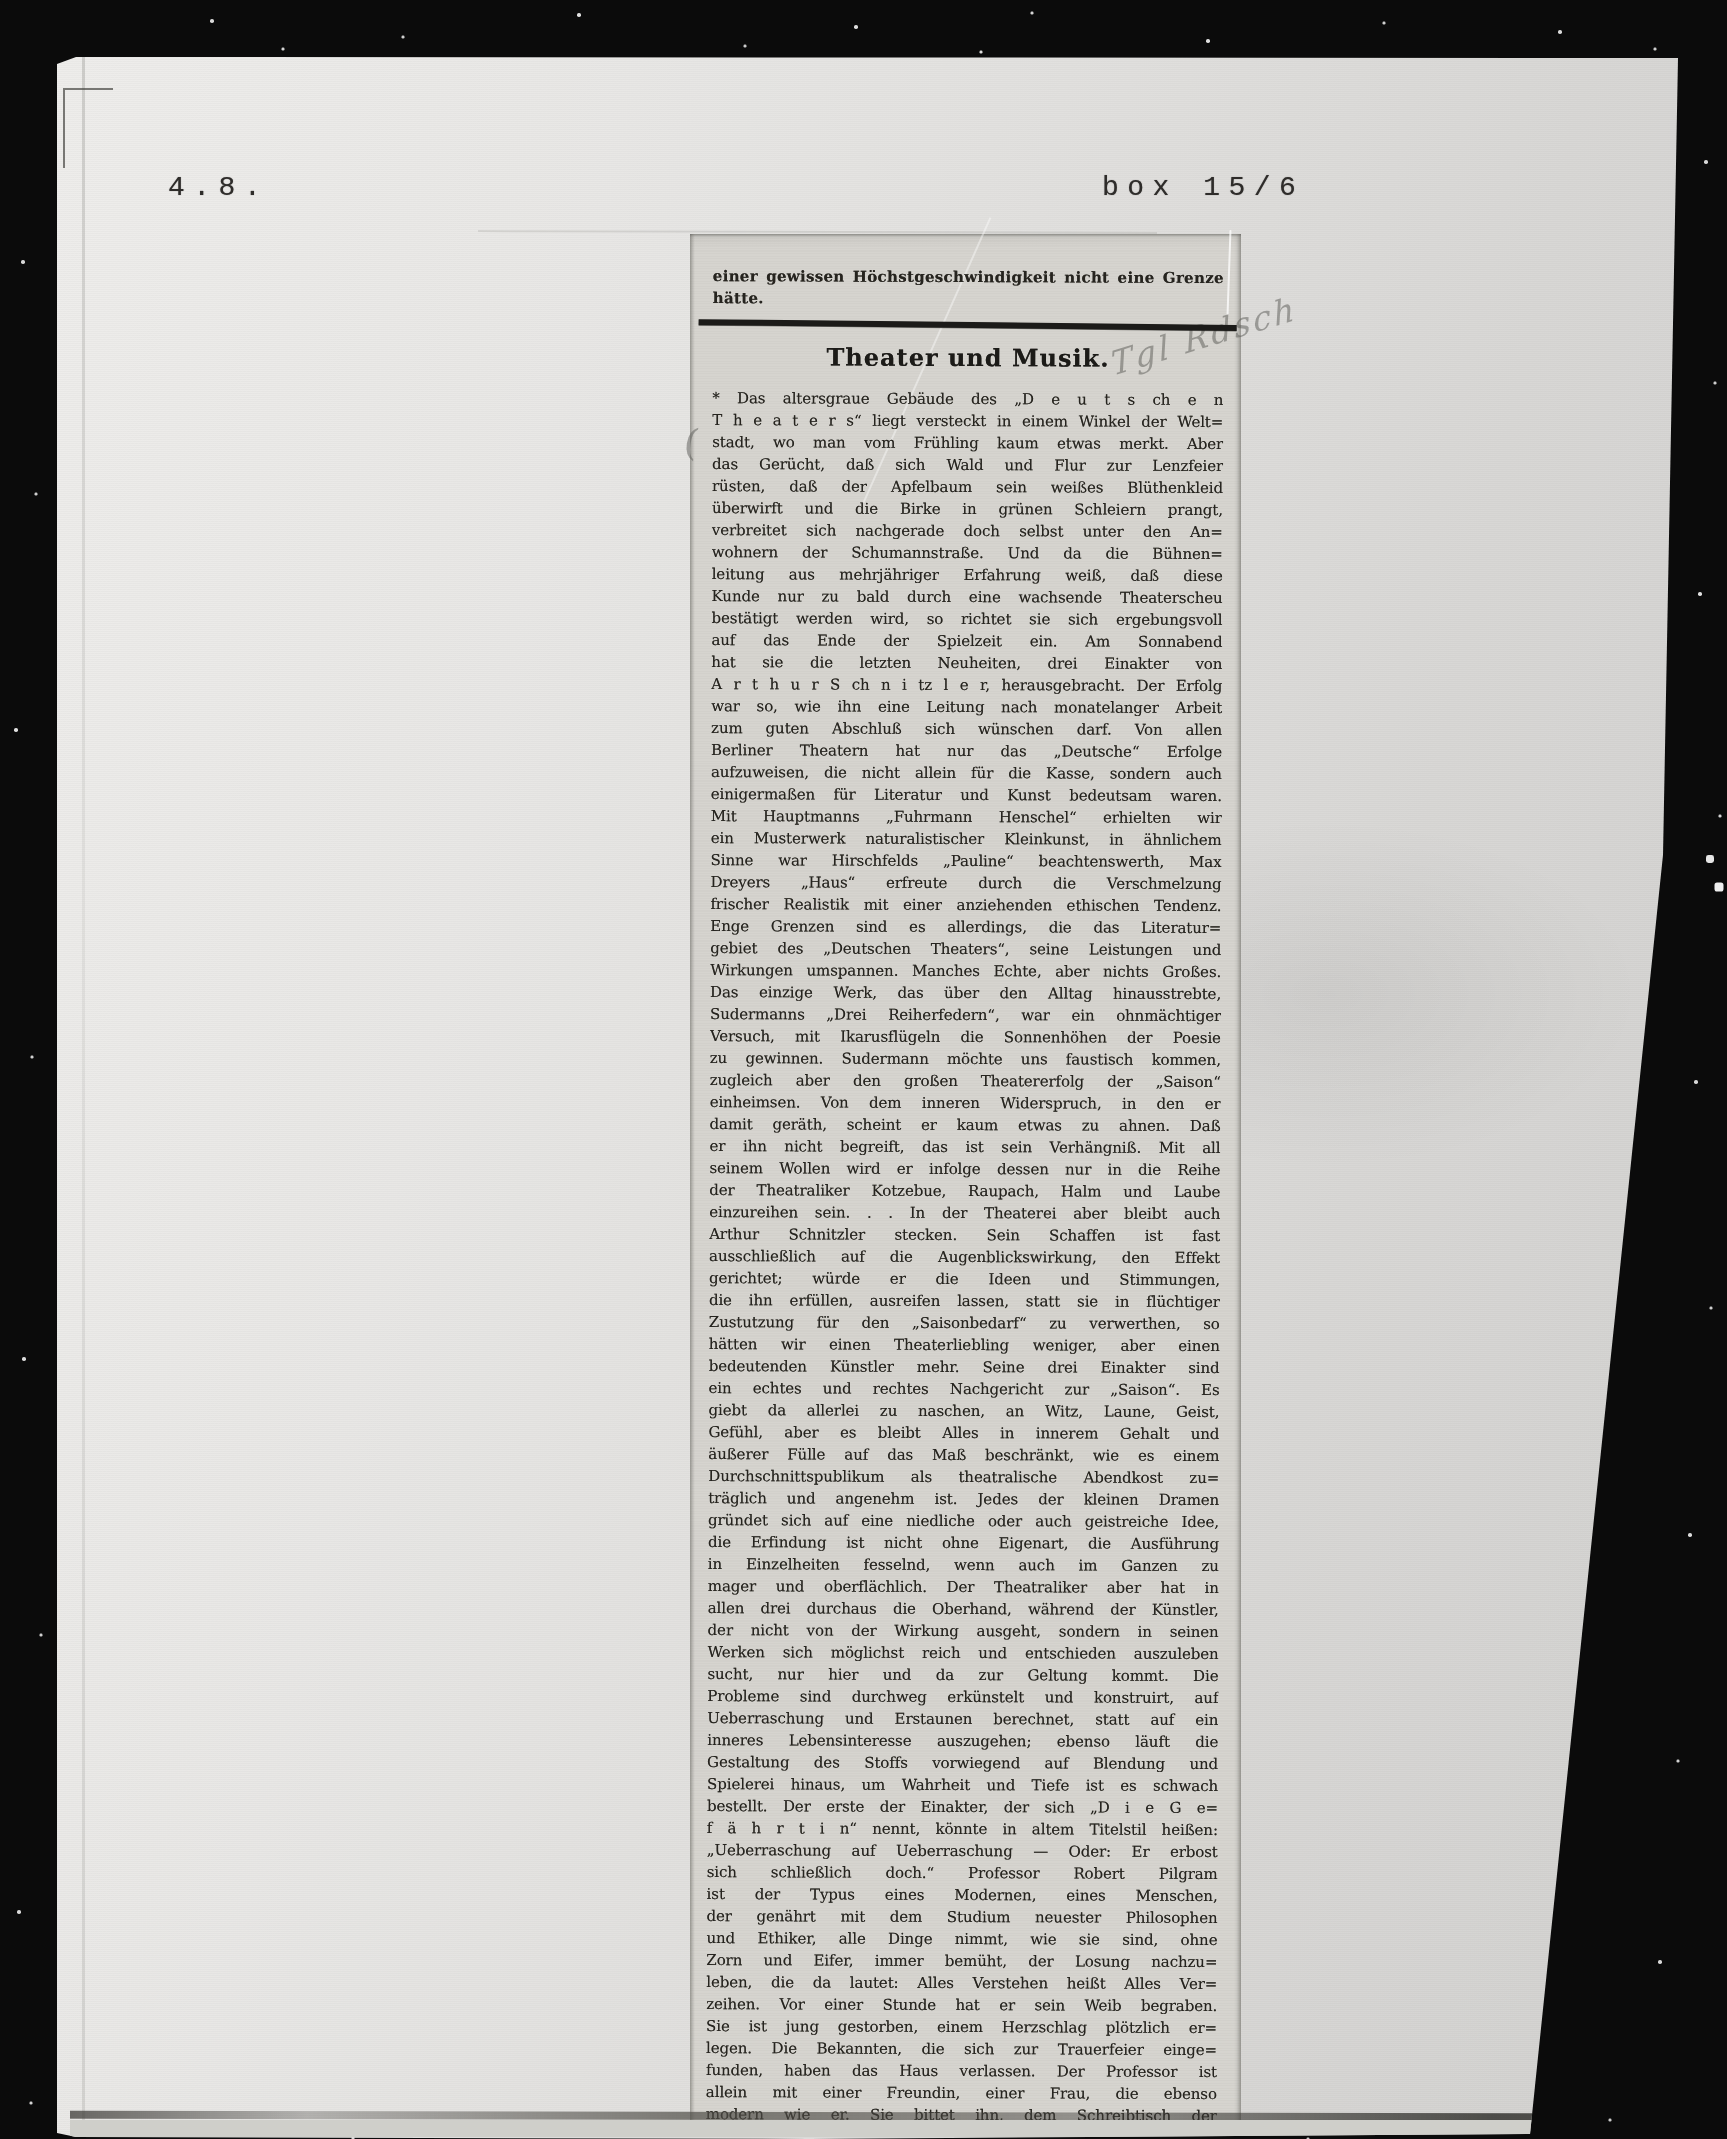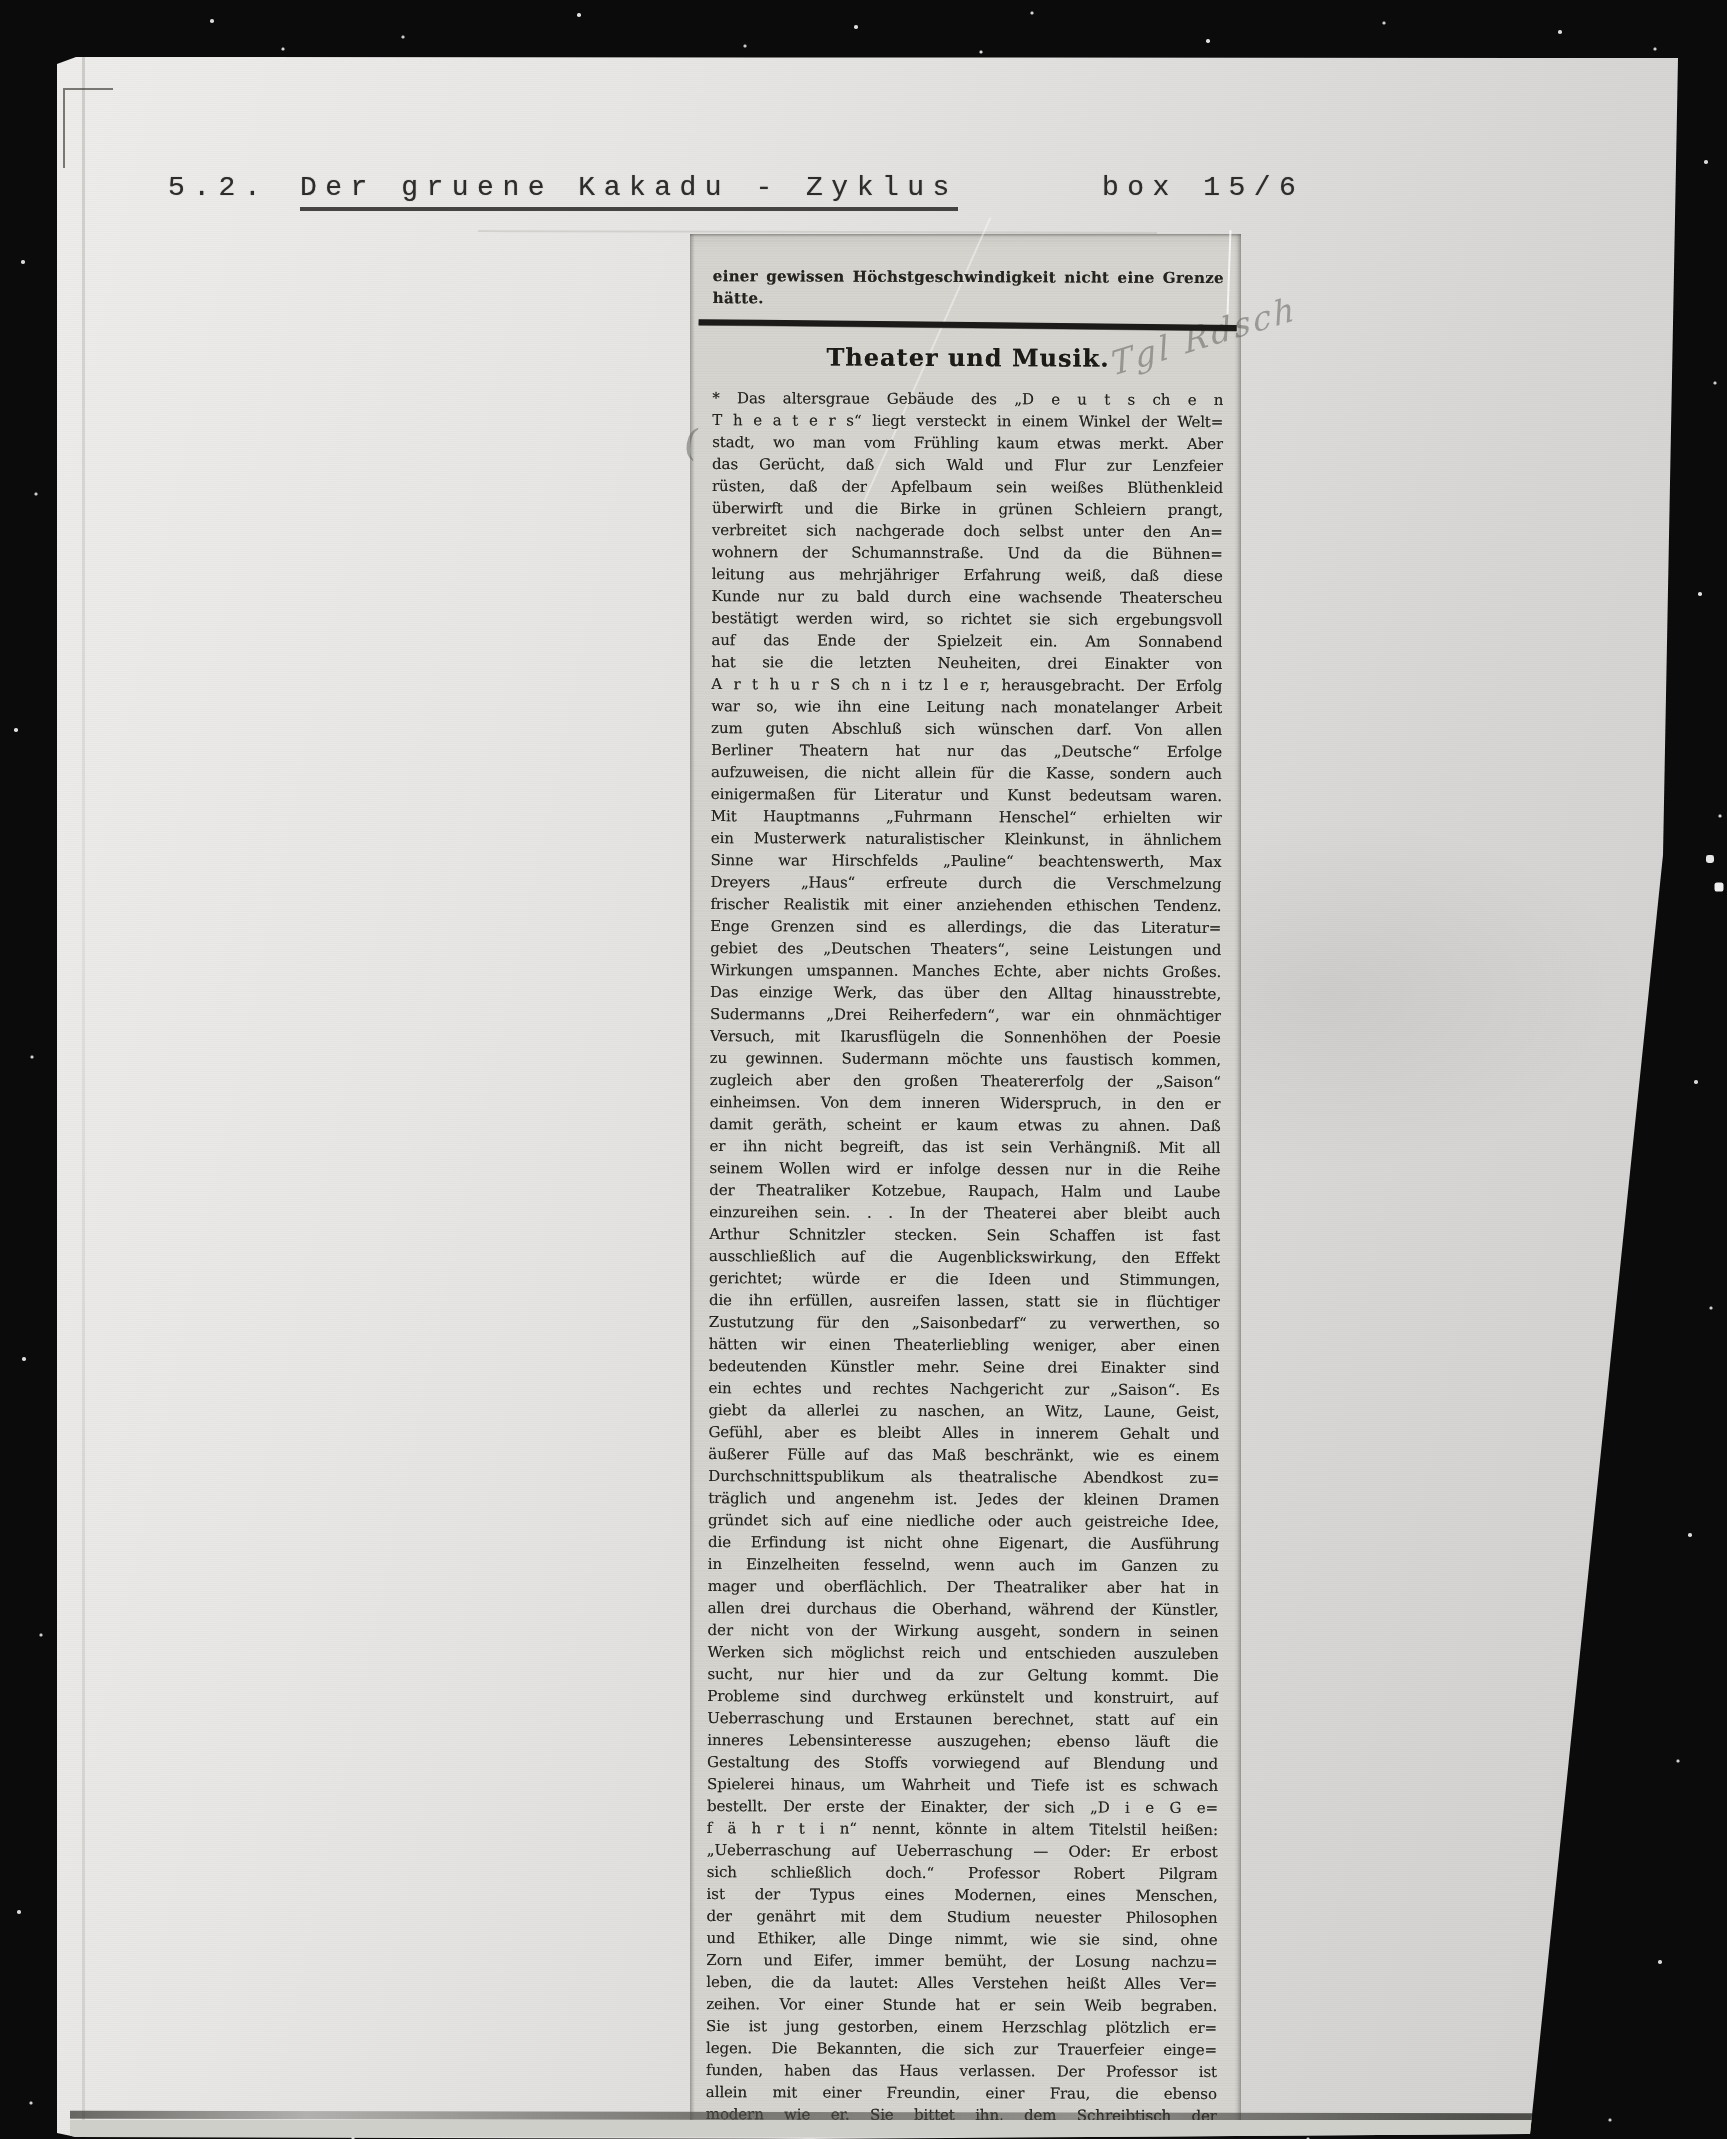--- a/index.html
+++ b/index.html
@@ -87,22 +87,21 @@
 </style>
 </head>
 <body>
 
 <div class="dust"></div>
 
 <div class="page">
   <div class="crease"></div>
   <div class="corner-mark"></div>
 
-  <div class="typed typed-num">5.2.</div>
-  <div class="typed typed-title">Der gruene Kakadu - Zyklus</div>
+  <div class="typed typed-num">4.8.</div>
   <div class="typed typed-box">box 15/6</div>
   <div class="ghost-line"></div>
 
   <div class="clipping">
     <div class="scratch"></div>
     <div class="scratch2"></div>
     <div class="annotation">Tgl Rdsch</div>
     <div class="paren-mark">(</div>
 
     <div class="clip-inner">

